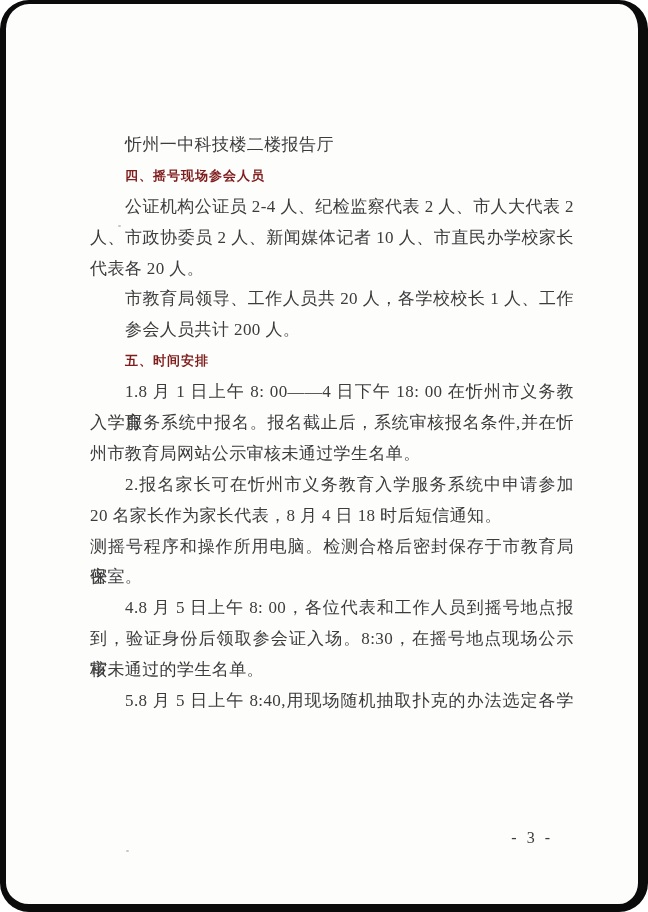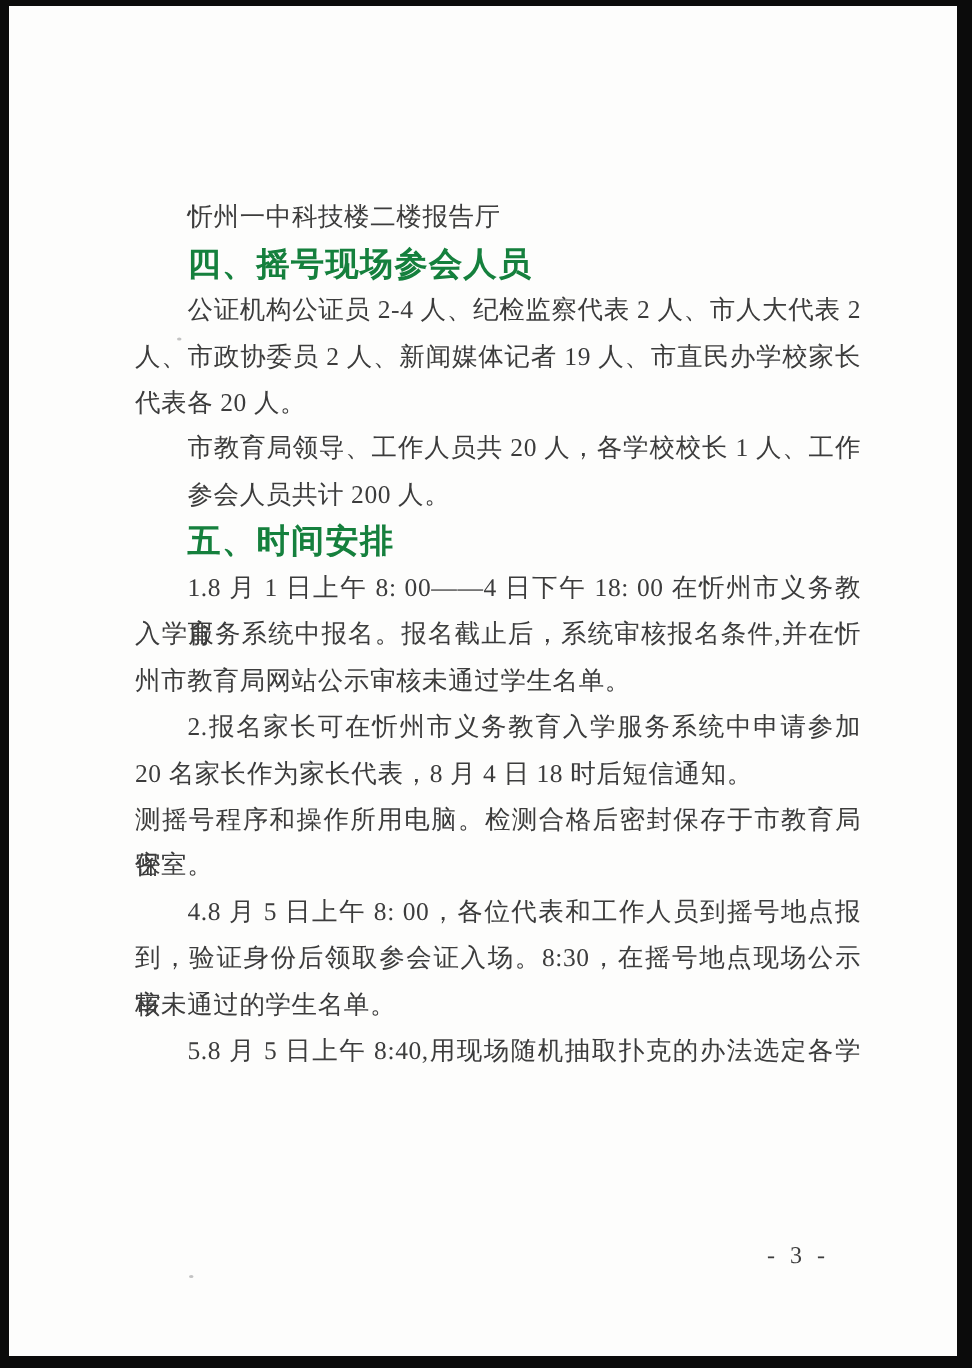--- a/index.html
+++ b/index.html
@@ -12,20 +12,21 @@
     width: 648px;
     height: 912px;
     box-sizing: border-box;
     background: #fdfdfc;
     border-left: 6px solid #0b0b0b;
     border-top: 4px solid #0b0b0b;
     border-right: 10px solid #0b0b0b;
     border-bottom: 8px solid #0b0b0b;
     overflow: hidden;
     font-family: "Liberation Serif", "DejaVu Serif", serif;
+    border-radius: 29px;
   }
   .doc-body {
     position: absolute;
     left: 84px;
     top: 126px;
     width: 484px;
     color: #3c3c3c;
     font-size: 17px;
     letter-spacing: 0.4px;
   }
@@ -38,22 +39,22 @@
     padding-left: 35px;
   }
   .doc-line.fill {
     white-space: normal;
     text-align: justify;
     text-align-last: justify;
   }
   .doc-line.heading {
     font-family: "Liberation Sans", "DejaVu Sans", sans-serif;
     font-weight: 700;
-    color: #15803d;
-    font-size: 22px;
+    color: #7f1d1d;
+    font-size: 13px;
     letter-spacing: 1px;
   }
   .page-number {
     position: absolute;
     top: 822px;
     right: 85px;
     color: #3e3e3e;
     font-size: 16px;
     letter-spacing: 3px;
     line-height: 24px;
@@ -70,21 +71,21 @@
 </style>
 </head>
 <body>
 
 <div class="scan-page">
 
   <div class="doc-body">
     <div class="doc-line indent">忻州一中科技楼二楼报告厅</div>
     <div class="doc-line indent heading">四、摇号现场参会人员</div>
     <div class="doc-line indent fill">公证机构公证员 2-4 人、纪检监察代表 2 人、市人大代表 2</div>
-    <div class="doc-line fill">人、市政协委员 2 人、新闻媒体记者 19 人、市直民办学校家长</div>
+    <div class="doc-line fill">人、市政协委员 2 人、新闻媒体记者 10 人、市直民办学校家长</div>
     <div class="doc-line">代表各 20 人。</div>
     <div class="doc-line indent fill">市教育局领导、工作人员共 20 人，各学校校长 1 人、工作</div>
     <div class="doc-line indent">参会人员共计 200 人。</div>
     <div class="doc-line indent heading">五、时间安排</div>
     <div class="doc-line indent fill">1.8 月 1 日上午 8: 00——4 日下午 18: 00 在忻州市义务教育</div>
     <div class="doc-line fill">入学服务系统中报名。报名截止后，系统审核报名条件,并在忻</div>
     <div class="doc-line">州市教育局网站公示审核未通过学生名单。</div>
     <div class="doc-line indent fill">2.报名家长可在忻州市义务教育入学服务系统中申请参加</div>
     <div class="doc-line">20 名家长作为家长代表，8 月 4 日 18 时后短信通知。</div>
     <div class="doc-line fill">测摇号程序和操作所用电脑。检测合格后密封保存于市教育局保</div>

